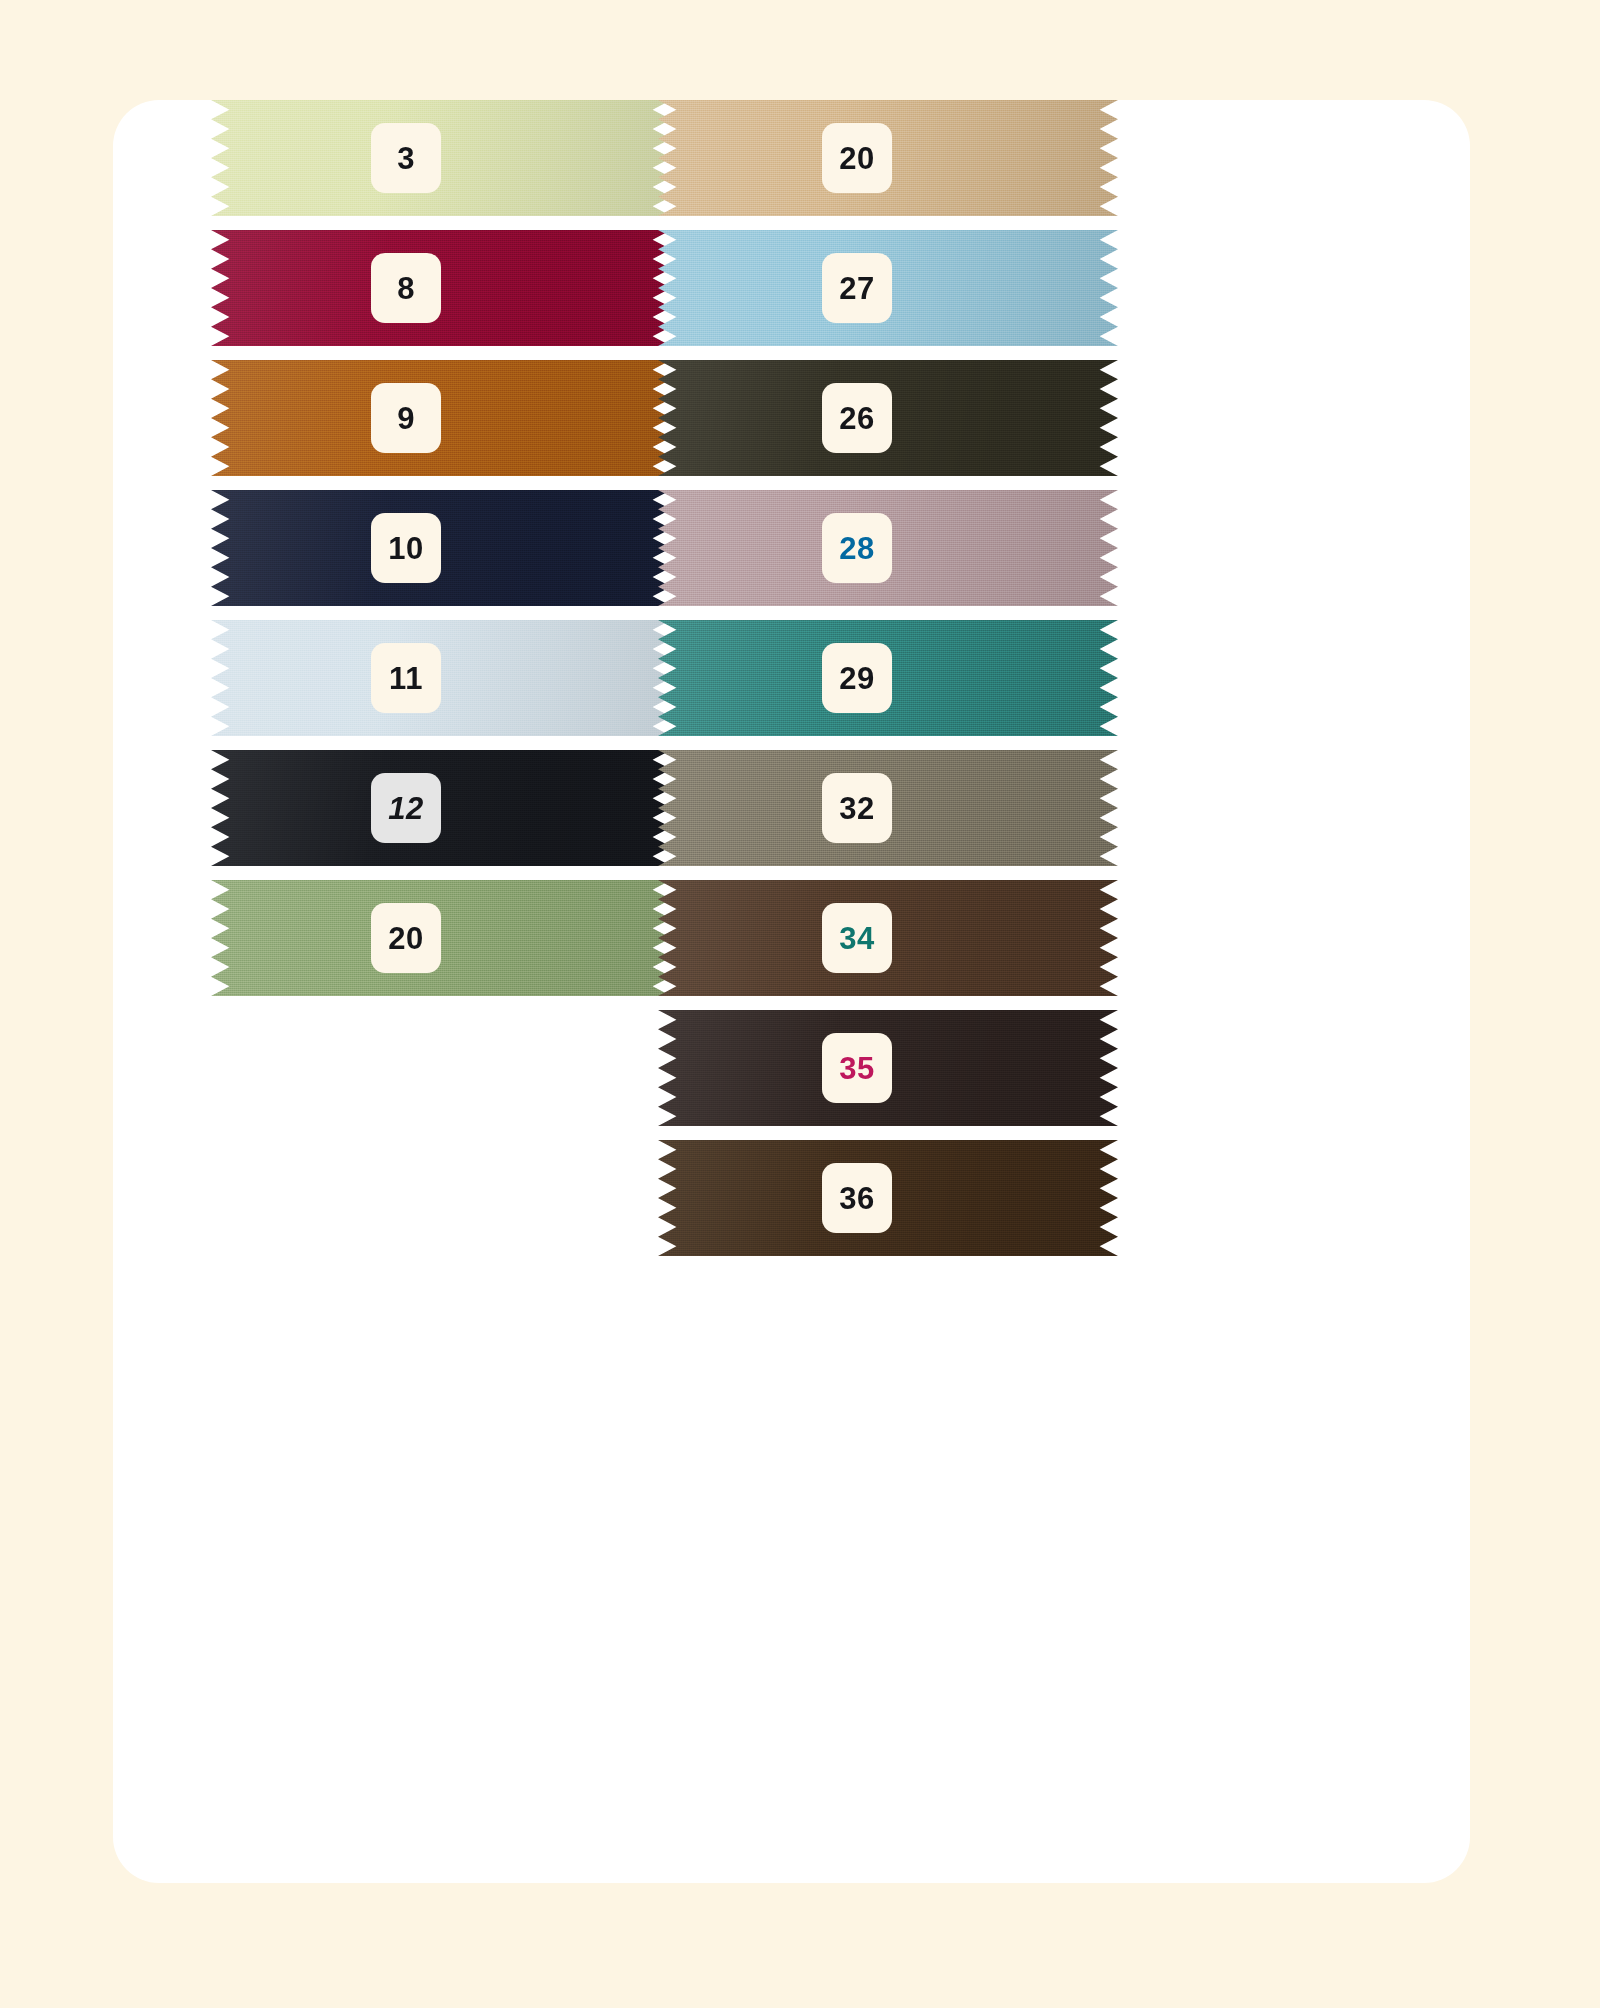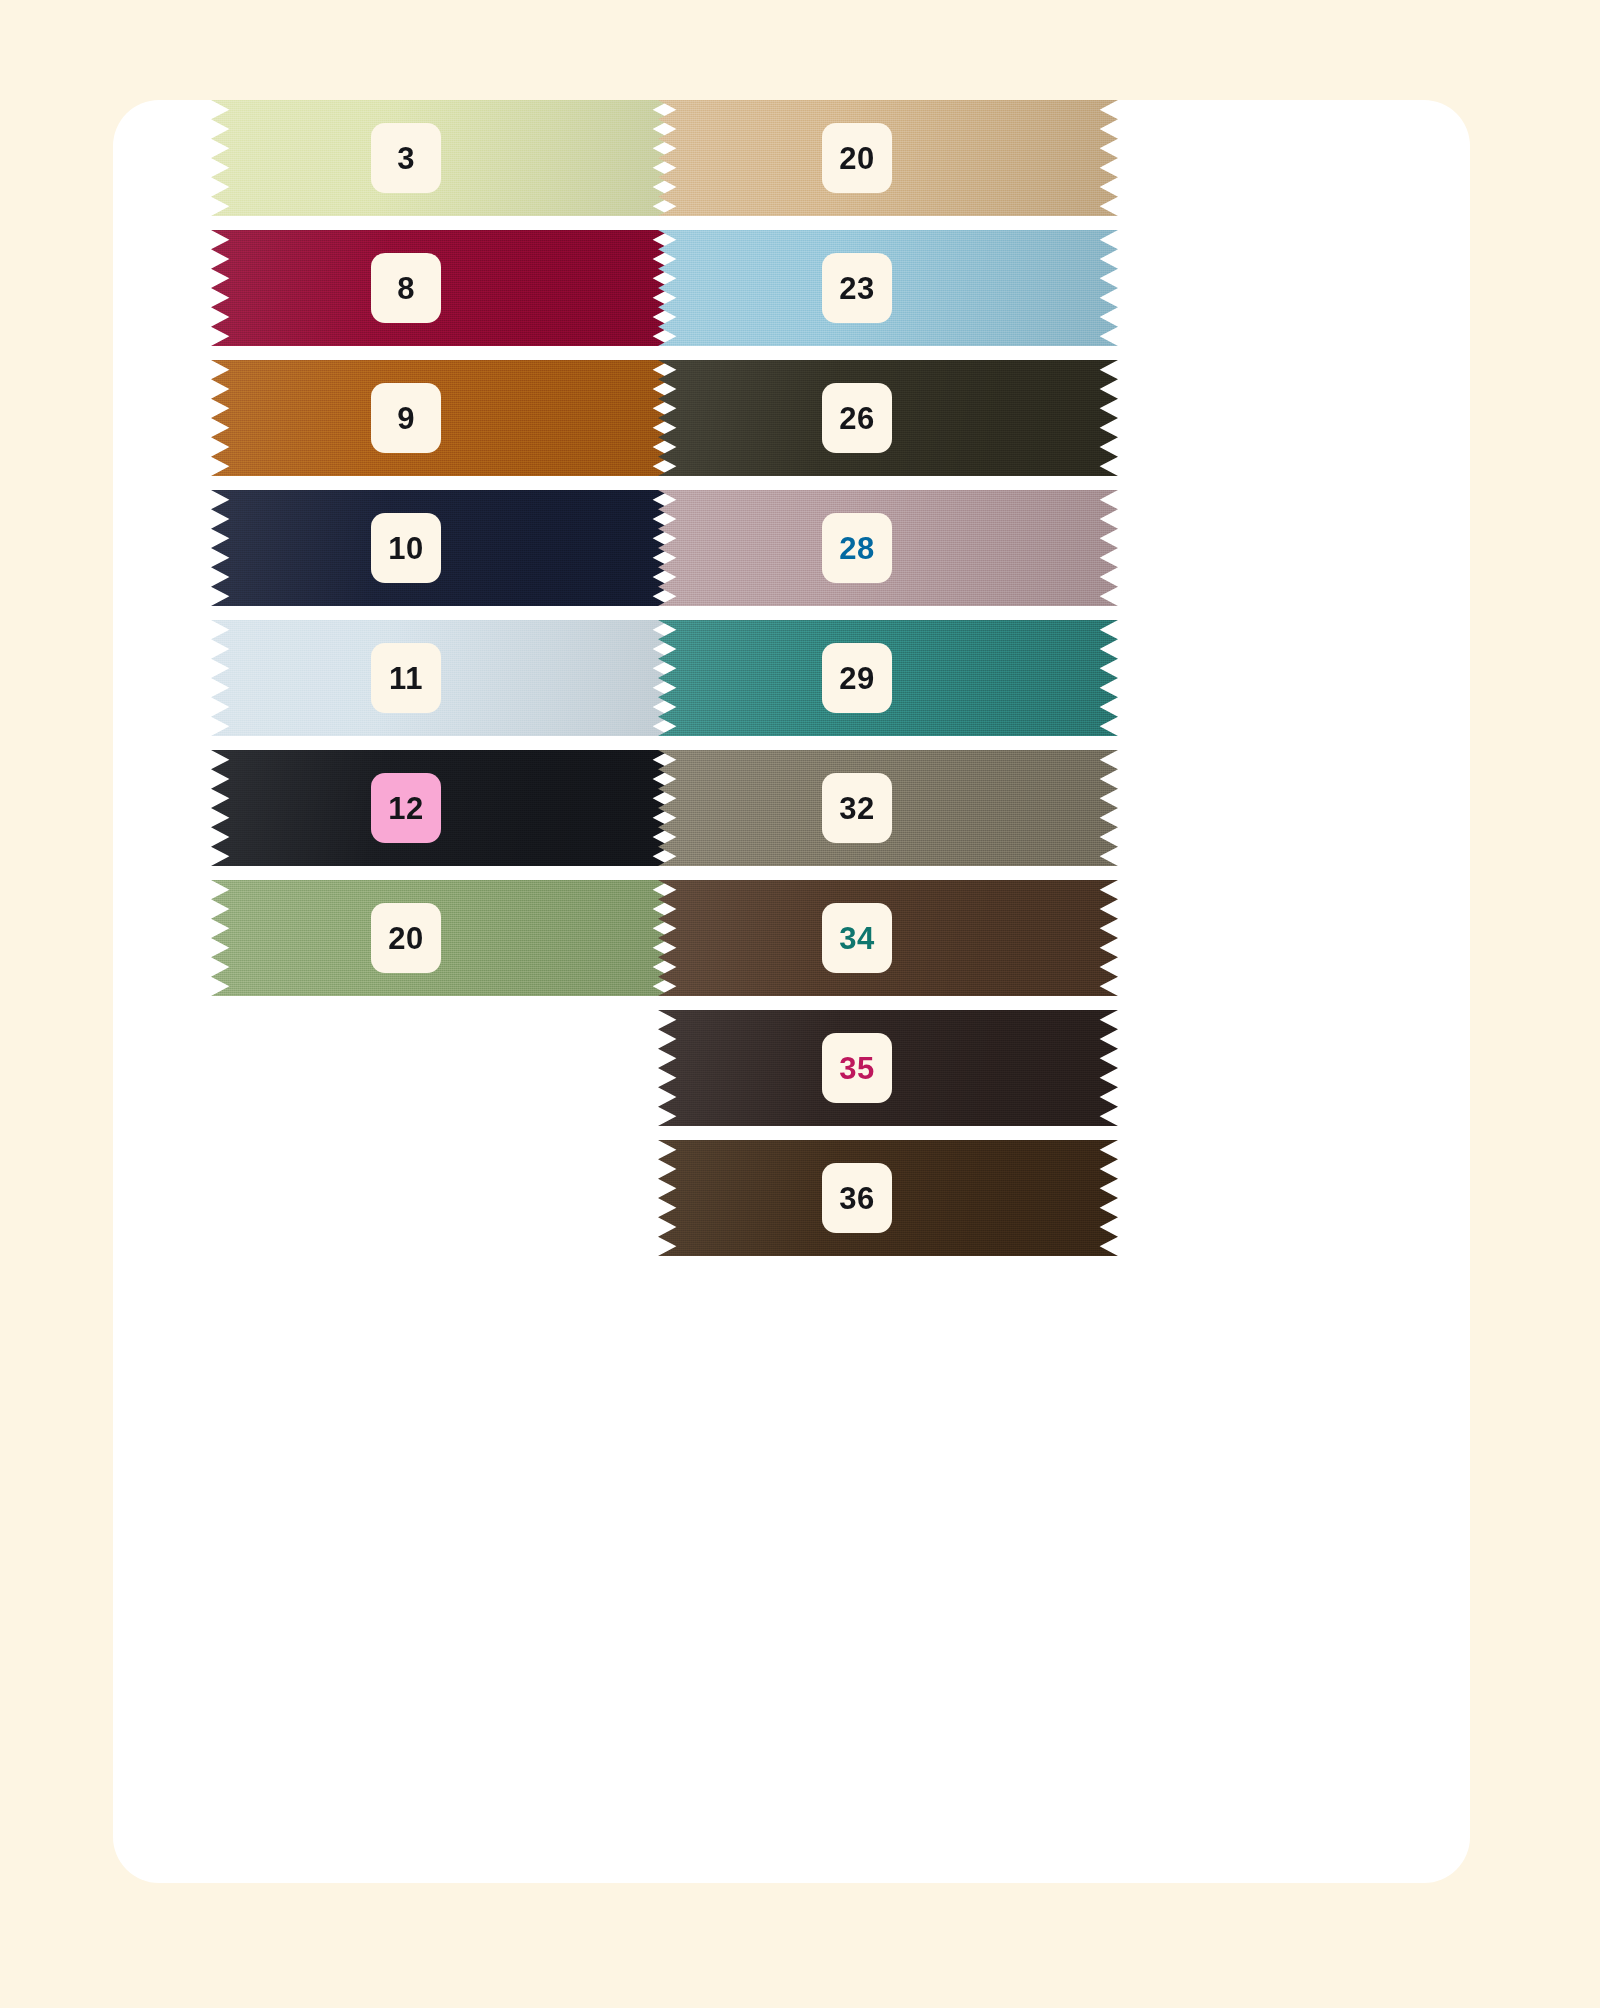--- a/index.html
+++ b/index.html
@@ -193,21 +193,21 @@
           </div>
           <div class="badge" style="background: rgb(253, 246, 232); color: rgb(21, 22, 26);">11</div>
         </div>
         <div class="swatch">
           <div class="strip">
             <div class="strip-inner" style="background: rgb(21, 23, 28);">
               <div class="weave"></div>
               <div class="sheen"></div>
             </div>
           </div>
-          <div class="badge" style="background: #f9a8d4; color: rgb(21, 22, 26);">12</div>
+          <div class="badge" style="background: #e5e5e5; color: rgb(21, 22, 26); font-style: italic;">12</div>
         </div>
         <div class="swatch">
           <div class="strip">
             <div class="strip-inner" style="background: rgb(138, 164, 112);">
               <div class="weave"></div>
               <div class="sheen"></div>
             </div>
           </div>
           <div class="badge" style="background: rgb(253, 246, 232); color: rgb(21, 22, 26);">20</div>
         </div>
@@ -223,21 +223,21 @@
           </div>
           <div class="badge" style="background: rgb(253, 246, 232); color: rgb(21, 22, 26);">20</div>
         </div>
         <div class="swatch">
           <div class="strip">
             <div class="strip-inner" style="background: rgb(150, 199, 218);">
               <div class="weave"></div>
               <div class="sheen"></div>
             </div>
           </div>
-          <div class="badge" style="background: rgb(253, 246, 232); color: rgb(21, 22, 26);">23</div>
+          <div class="badge" style="background: rgb(253, 246, 232); color: rgb(21, 22, 26);">27</div>
         </div>
         <div class="swatch">
           <div class="strip">
             <div class="strip-inner" style="background: rgb(47, 45, 33);">
               <div class="weave"></div>
               <div class="sheen"></div>
             </div>
           </div>
           <div class="badge" style="background: rgb(253, 246, 232); color: rgb(21, 22, 26);">26</div>
         </div>

